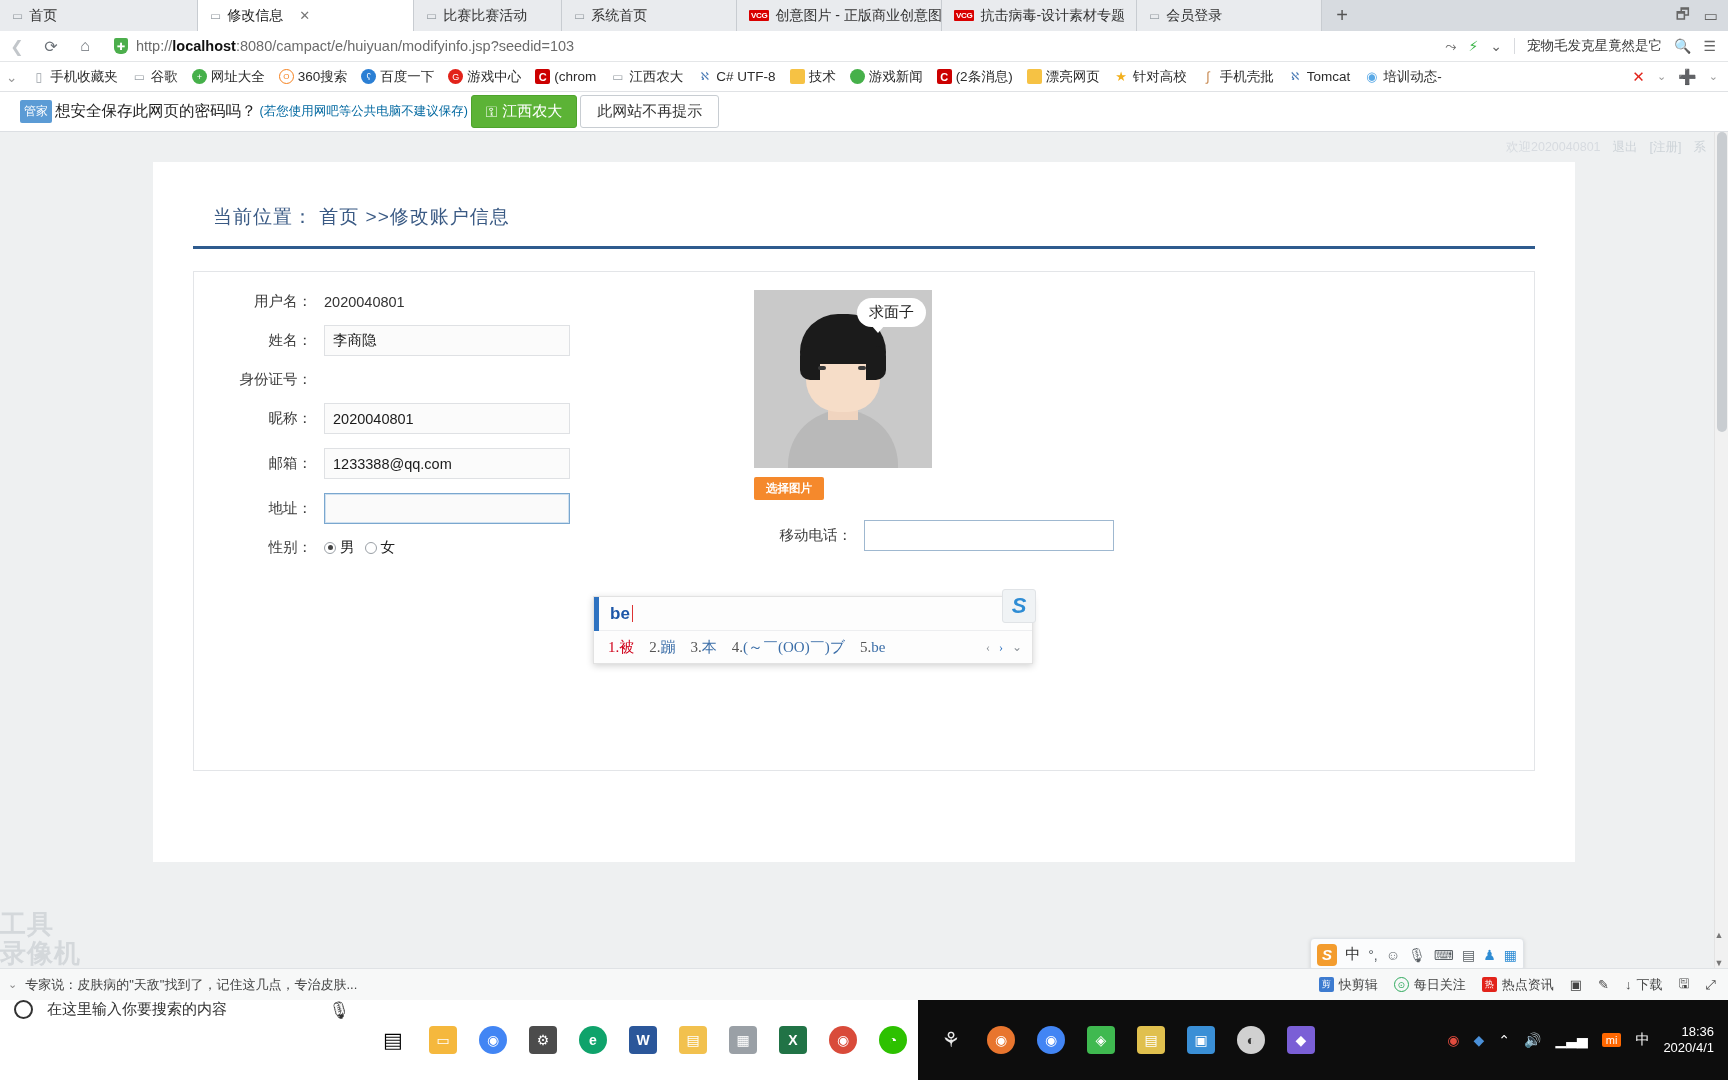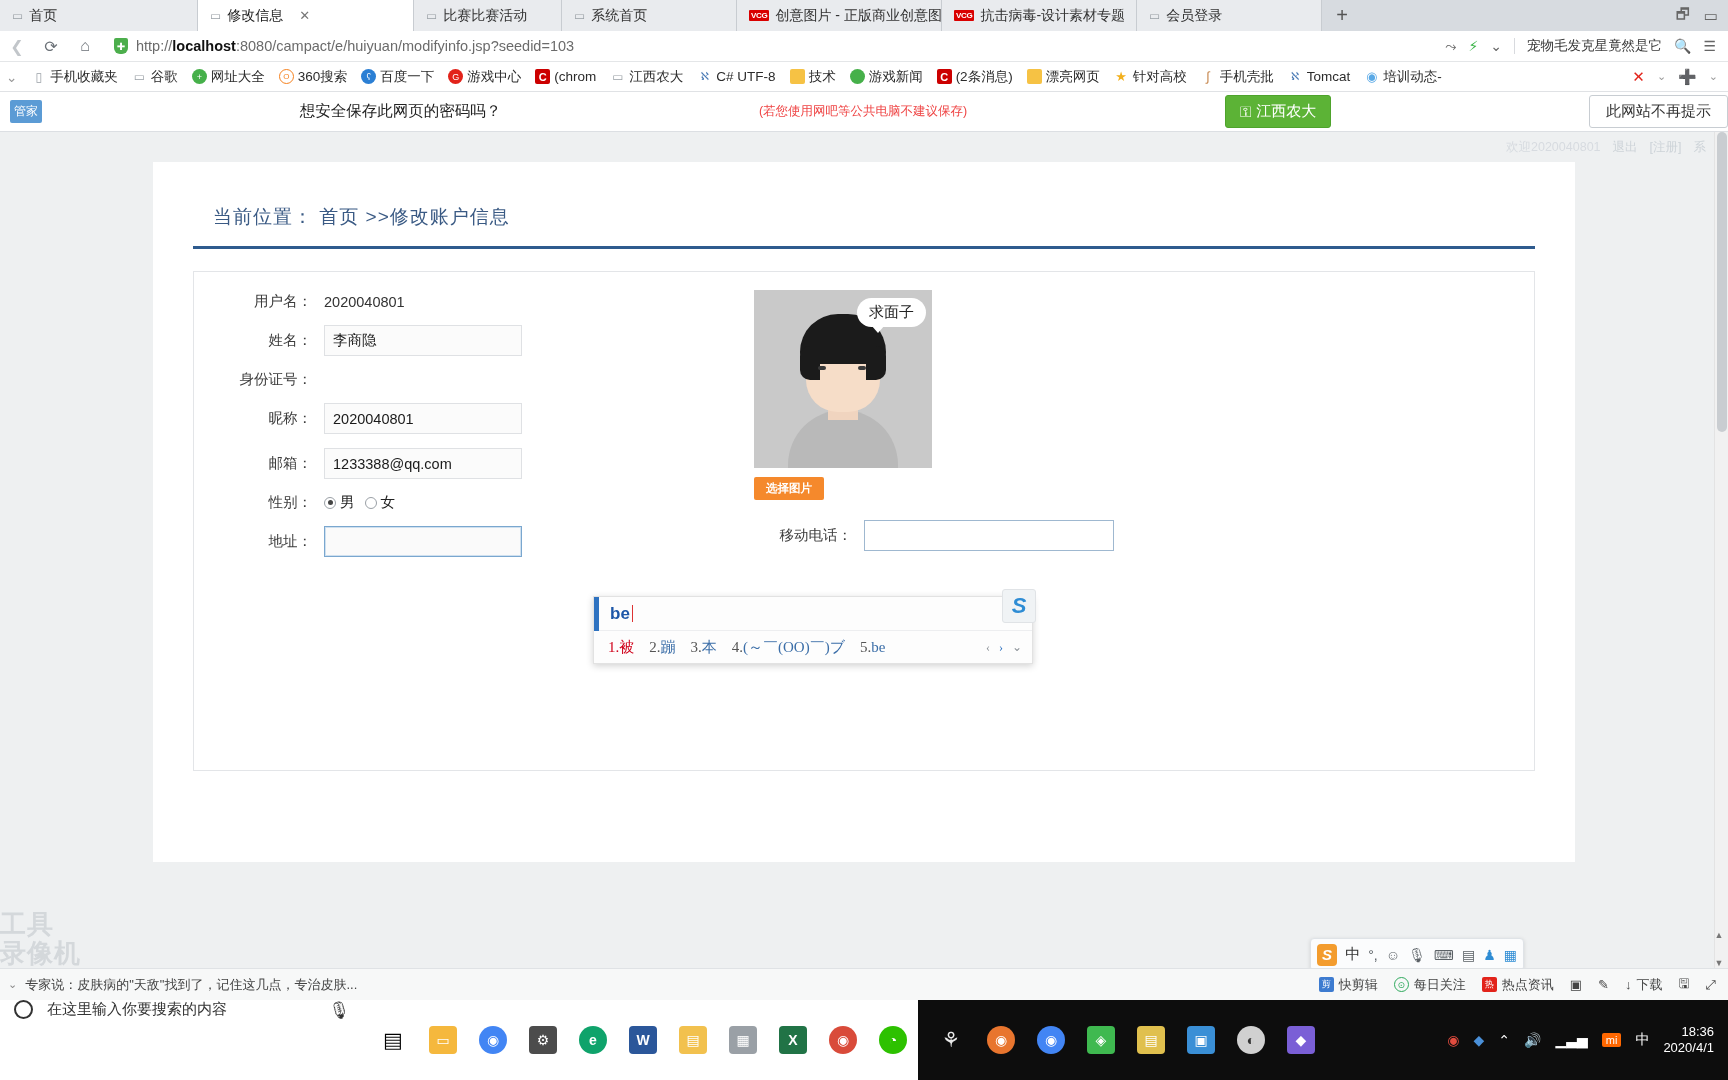--- a/index.html
+++ b/index.html
@@ -91,28 +91,28 @@
   .ic-swirl  { color: #c88a52; font-size: 13px; }
   .ic-globe  { color: #5aa9e6; font-size: 13px; }
   .bm-right { margin-left: auto; display: flex; align-items: center; gap: 12px; padding-right: 10px; }
   .bm-right .xred { color: #e2231a; font-size: 15px; }
   .bm-right .plusg { color: #46b04a; font-size: 15px; }
 
   
   .pwbar {
     position: absolute; top: 92px; left: 0; width: 1728px; height: 40px;
     background: #ffffff; border-bottom: 1px solid #dcdfe3;
-    display: flex; align-items: center; gap: 28px; padding-left: 10px; justify-content: space-between;
+    display: flex; align-items: center; gap: 3px; padding-left: 20px;
   }
   .pw-badge {
     background: #5b9bd5; color: #fff; font-size: 12px;
     padding: 3px 4px; border-radius: 2px;
   }
   .pw-q { font-size: 15.5px; color: #222; }
-  .pw-sub { font-size: 12.5px; color: #ef4444; }
+  .pw-sub { font-size: 12.5px; color: #0369a1; }
   .btn-save {
     background: #5cb336; color: #fff; font-size: 15px;
     padding: 6px 14px; border-radius: 3px; display: flex; align-items: center; gap: 5px;
     border: 1px solid #4ea32c;
   }
   .btn-never {
     background: #fff; border: 1px solid #c8cdd2; color: #333;
     font-size: 15px; padding: 6px 16px; border-radius: 3px;
   }
 
@@ -155,21 +155,21 @@
 
   
   .formarea { flex: 1; position: relative; padding: 20px 0 0 0; }
   .frow { display: flex; align-items: center; margin-bottom: 14px; }
   .flabel {
     width: 130px; text-align: right; padding-right: 12px;
     font-size: 14.5px; color: #3c3c3c;
   }
   .fstatic { font-size: 14.5px; color: #333; }
   .finput {
-    width: 198px; height: 31px; border: 1px solid #dfe1e4;
+    width: 246px; height: 31px; border: 1px solid #dfe1e4;
     background: #fbfbfb; font-size: 14.5px; color: #1a1a1a;
     padding: 0 8px; font-family: "Liberation Sans", sans-serif;
   }
   .finput.focused {
     border: 1px solid #7aa7cf; background: #fafafa;
     box-shadow: 0 0 0 1px #cfe0ef inset;
   }
   .radios { display: flex; align-items: center; gap: 4px; font-size: 14.5px; color: #222; }
   .radio {
     width: 12px; height: 12px; border-radius: 50%;
@@ -541,32 +541,32 @@
             <div class="flabel">昵称：</div>
             <input class="finput" value="2020040801" style="">
           </div>
 
           <div class="frow">
             <div class="flabel">邮箱：</div>
             <input class="finput" value="1233388@qq.com" style="">
           </div>
 
           <div class="frow">
+            <div class="flabel">地址：</div>
+            <input class="finput focused" value="" style="">
+          </div>
+
+          <div class="frow">
             <div class="flabel">性别：</div>
             <div class="radios">
               <span class="radio on"></span>
               <span>男</span>
               <span class="radio" style="margin-left:6px"></span>
               <span>女</span>
             </div>
-          </div>
-
-          <div class="frow">
-            <div class="flabel">地址：</div>
-            <input class="finput focused" value="" style="">
           </div>
 
           <div class="avatarblock">
             <div class="avatar">
               <div class="av-bg"></div>
               <div class="av-body"></div>
               <div class="av-neck"></div>
               <div class="av-face"></div>
               <div class="av-hair"></div>
               <div class="av-hair2"></div>

